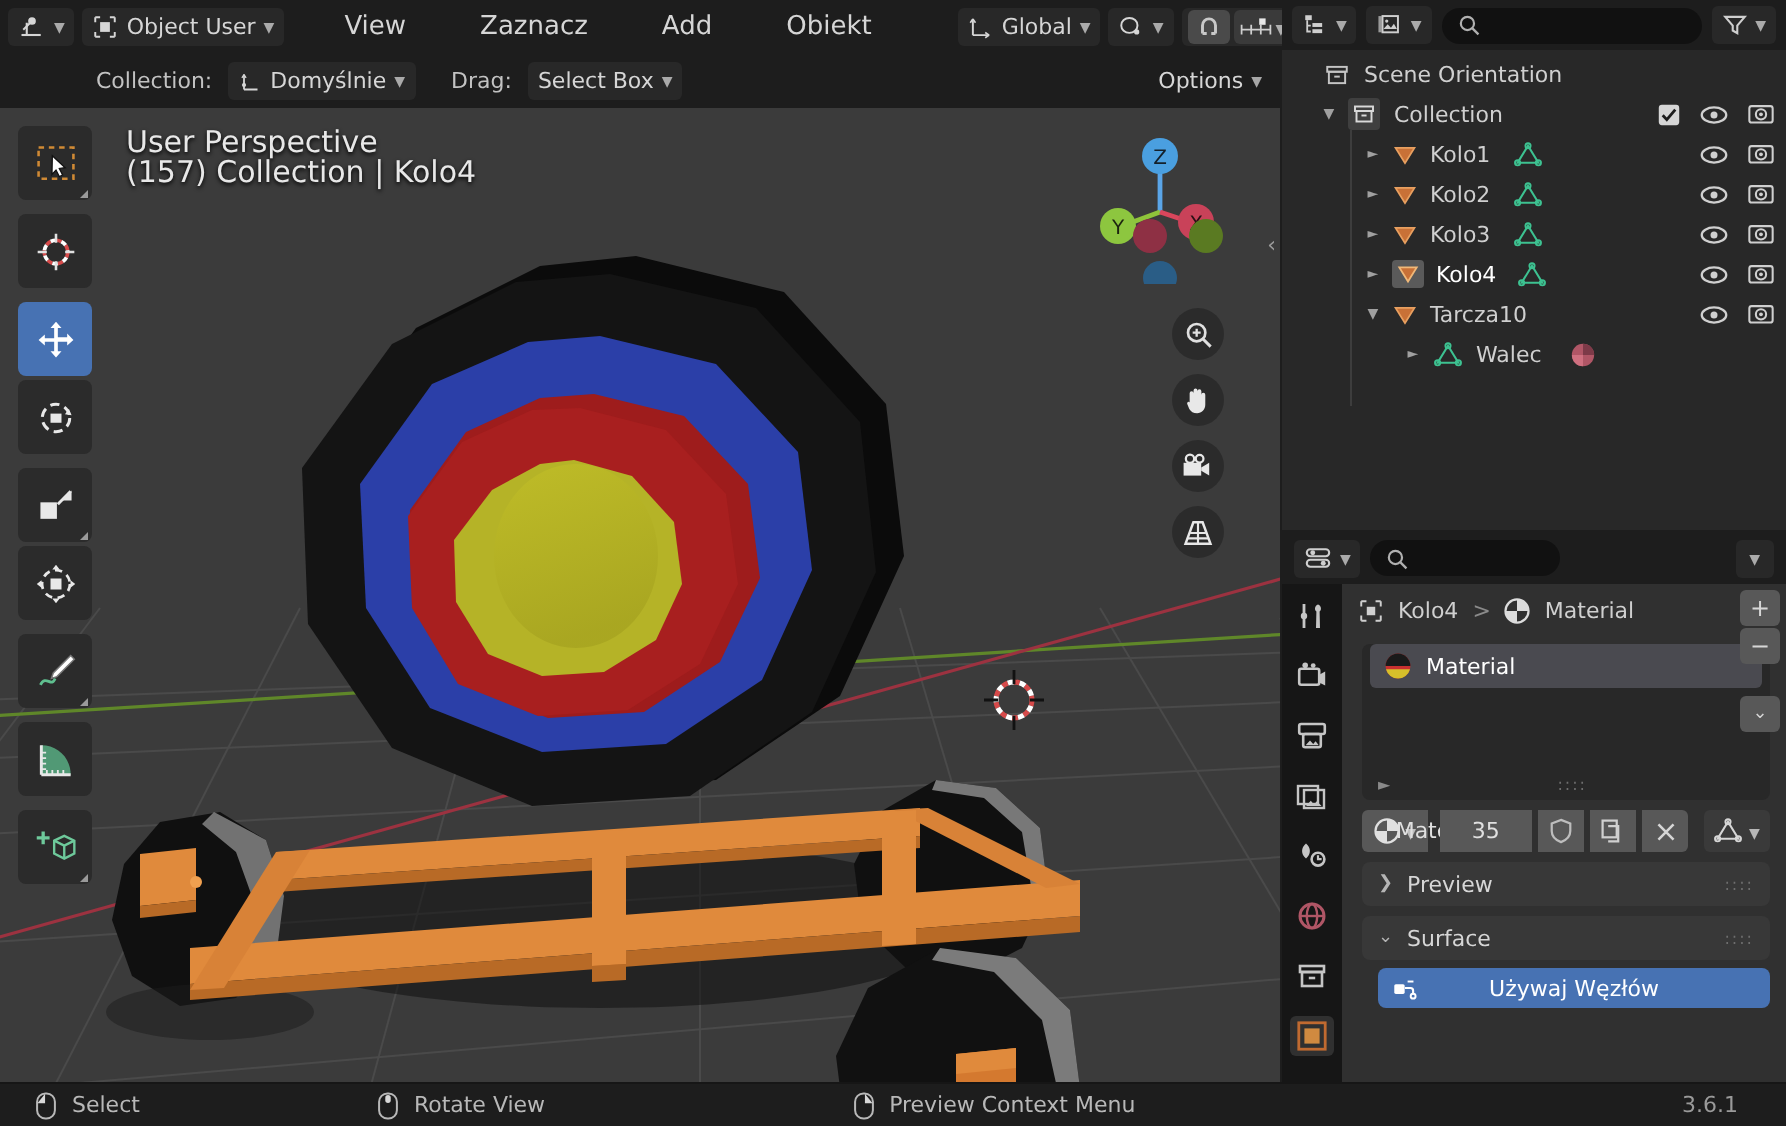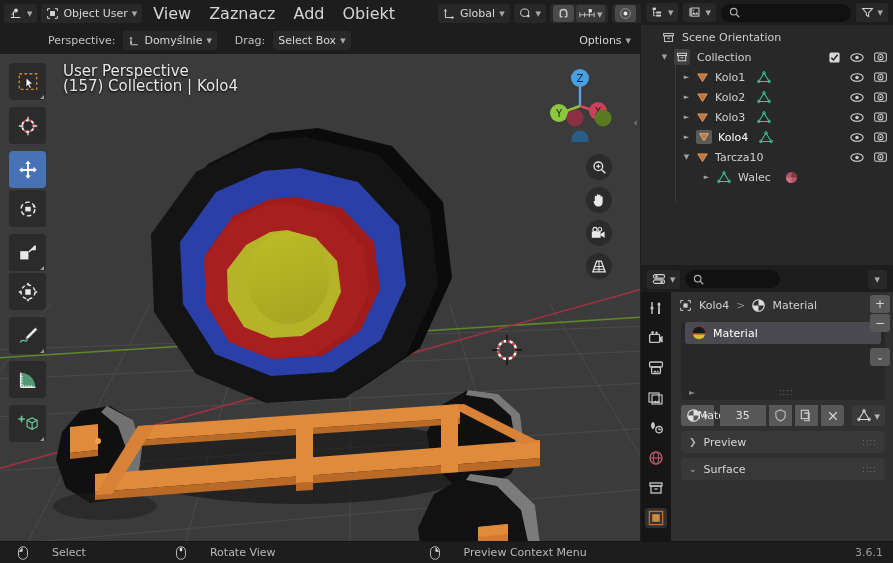--- a/index.html
+++ b/index.html
@@ -19,21 +19,21 @@
   }
   .hdr-row{display:flex;align-items:center;height:27px;gap:4px;padding:0 4px;}
   .btn{
     display:flex;align-items:center;gap:4px;height:19px;
     background:#282828;border-radius:3px;padding:0 5px;color:#d6d6d6;
     white-space:nowrap;font-size:11px;line-height:19px;
   }
   .btn.flat{background:transparent;}
   .menu-item{
     height:19px;line-height:19px;padding:0 7px;border-radius:3px;
-    color:#d6d6d6;font-size:16px;white-space:nowrap;background:transparent;
+    color:#d6d6d6;font-size:13px;white-space:nowrap;background:transparent;margin-left:19px;
   }
   .chev{font-size:7px;opacity:.75;transform:translateY(1px);}
   .sep{width:4px;}
   .icon{display:inline-block;vertical-align:middle;}
   .seg{display:flex;align-items:center;background:#282828;border-radius:3px;height:19px;padding:0 3px;gap:2px;}
   .seg-on{background:#4a4a4a;border-radius:3px;}
   .lbl{color:#c2c2c2;font-size:11px;}
   .spacer{flex:1;}
 
   
@@ -65,25 +65,25 @@
 
   
   .collapse{position:absolute;right:2px;top:62px;font-size:11px;color:#9a9a9a;}
 
   
   .status{
     position:absolute;left:0;bottom:0;width:893px;height:22px;background:#1d1d1d;
     display:flex;align-items:center;font-size:11px;color:#b8b8b8;
     border-top:1px solid #161616;
   }
-  .status .si{display:flex;align-items:center;gap:24px;}
+  .status .si{display:flex;align-items:center;gap:8px;}
   .status .m1{margin-left:18px;}
-  .status .m2{margin-left:90px;}
+  .status .m2{margin-left:119px;}
   .status .m3{margin-left:154px;}
-  .ver{position:absolute;right:10px;color:#9a9a9a;font-size:11px;}
+  .ver{position:absolute;right:24px;color:#9a9a9a;font-size:11px;}
 
   
   .outliner{
     position:absolute;left:641px;top:0;width:252px;height:265px;background:#1d1d1d;
   }
   .ol-header{display:flex;align-items:center;height:25px;gap:5px;padding:0 5px;background:#1d1d1d;}
   .searchbox{
     flex:1;height:18px;background:#111;border-radius:9px;display:flex;align-items:center;
     gap:5px;padding:0 8px;color:#8a8a8a;font-size:10px;
   }
@@ -242,21 +242,21 @@
             <ellipse cx="9" cy="6" rx="5" ry="3.4" fill="none" stroke="#d6d6d6" stroke-width="1.2"></ellipse>
             <circle cx="9" cy="6" r="1.6" fill="#d6d6d6"></circle>
             <path d="M2 14l3-6 3 3z" fill="#d6d6d6"></path>
           </svg>
         </span>
         <span class="chev">▼</span>
       </div>
     </div>
 
     <div class="hdr-row" style="padding-left:48px;">
-      <span class="lbl">Perspective:</span>
+      <span class="lbl">Collection:</span>
       <div class="btn" style="margin-left:4px;">
         <span class="icon">
           <svg width="12" height="12" viewBox="0 0 16 16">
             <path d="M4 13V3M4 13h9" stroke="#d6d6d6" stroke-width="1.2" fill="none"></path>
             <path d="M4 3l-1.4 2.2M4 3l1.4 2.2" stroke="#d6d6d6" stroke-width=".9" fill="none"></path>
             <circle cx="4" cy="10" r="1.4" fill="#d6d6d6"></circle>
           </svg>
         </span>
         <span>Domyślnie</span>
         <span class="chev">▼</span>
@@ -922,20 +922,31 @@
         <span>Preview</span>
         <span class="grip2">::::</span>
       </div>
 
       <div class="panel-hd">
         <span style="font-size:9px;color:#b5b5b5;">⌄</span>
         <span>Surface</span>
         <span class="grip2">::::</span>
       </div>
 
+      <div class="bluebtn">
+        <span class="bi icon">
+          <svg width="13" height="13" viewBox="0 0 16 16">
+            <rect x="1.4" y="5" width="6.4" height="6" rx="1" fill="#ffffff"></rect>
+            <path d="M8 7.4h3.4a1.6 1.6 0 011.6 1.6v2.4" fill="none" stroke="#ffffff" stroke-width="1.3"></path>
+            <circle cx="13" cy="12.4" r="1.5" fill="none" stroke="#ffffff" stroke-width="1.2"></circle>
+            <path d="M9.6 3.4h3.6" stroke="#ffffff" stroke-width="1.2"></path>
+          </svg>
+        </span>
+        <span>Używaj Węzłów</span>
+      </div>
     </div>
   </div>
 
   <div class="status">
     <div class="si m1">
       <span class="icon">
         <svg width="10" height="14" viewBox="0 0 11 15">
           <rect x="0.6" y="0.6" width="9.8" height="13.8" rx="4.6" fill="none" stroke="#b8b8b8" stroke-width="1.1"></rect>
           <path d="M0.8 6h4.2V0.8" fill="#d8d8d8" stroke="none"></path>
         </svg>

